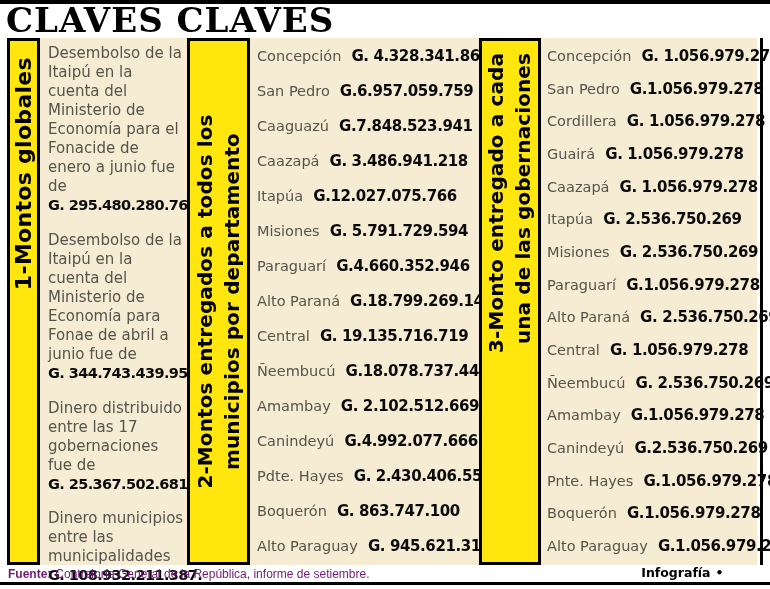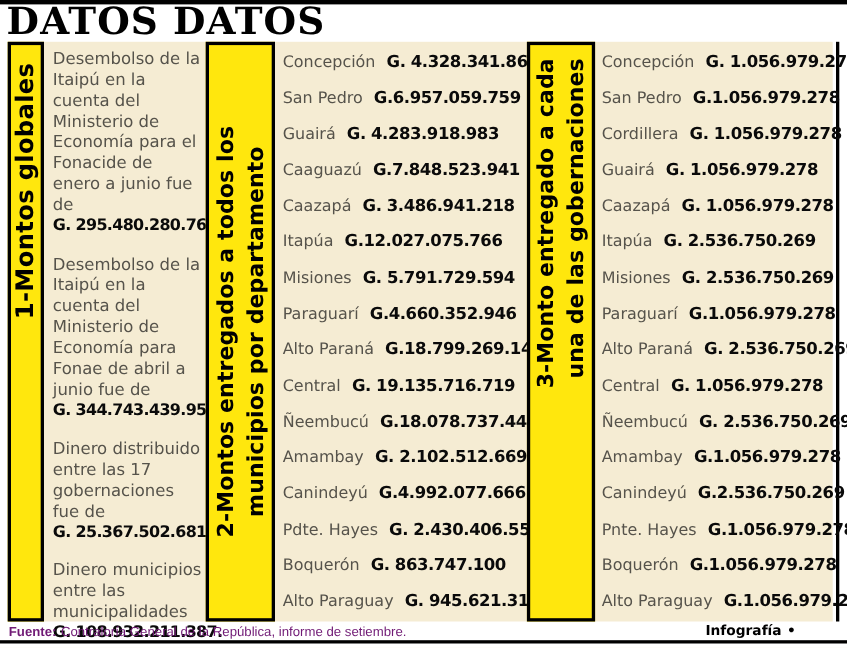--- a/index.html
+++ b/index.html
@@ -51,21 +51,21 @@
                 font-size:12px; color:#701a75; }
   .footer-src .src-label { font-weight:bold; margin-right:4px; }
   .footer-credit { position:absolute; right:10px; top:565px; display:flex; align-items:flex-start; gap:5px;
                    font-size:12.5px; font-weight:bold; }
   .abc-logo { font-size:20px; font-weight:normal; letter-spacing:-1.5px;margin-top:24px; }
 </style>
 </head>
 <body>
 
 <div class="topbar"></div>
-<h1 class="title">DATOS DATOS</h1>
+<h1 class="title">CLAVES CLAVES</h1>
 
 <div class="canvas"></div>
 <div class="rightrule"></div>
 
 <div class="banner banner1">
   <div class="vtext">
     <div class="vline">1-Montos globales</div>
   </div>
 </div>
 
@@ -105,24 +105,20 @@
       <span class="dep-name">Concepción</span>
       <span class="dep-amount">G. 4.328.341.863</span>
     </div>
 
     <div class="row">
       <span class="dep-name">San Pedro</span>
       <span class="dep-amount">G.6.957.059.759</span>
     </div>
 
 
-    <div class="row">
-      <span class="dep-name">Guairá</span>
-      <span class="dep-amount">G. 4.283.918.983</span>
-    </div>
 
     <div class="row">
       <span class="dep-name">Caaguazú</span>
       <span class="dep-amount">G.7.848.523.941</span>
     </div>
 
     <div class="row">
       <span class="dep-name">Caazapá</span>
       <span class="dep-amount">G. 3.486.941.218</span>
     </div>

